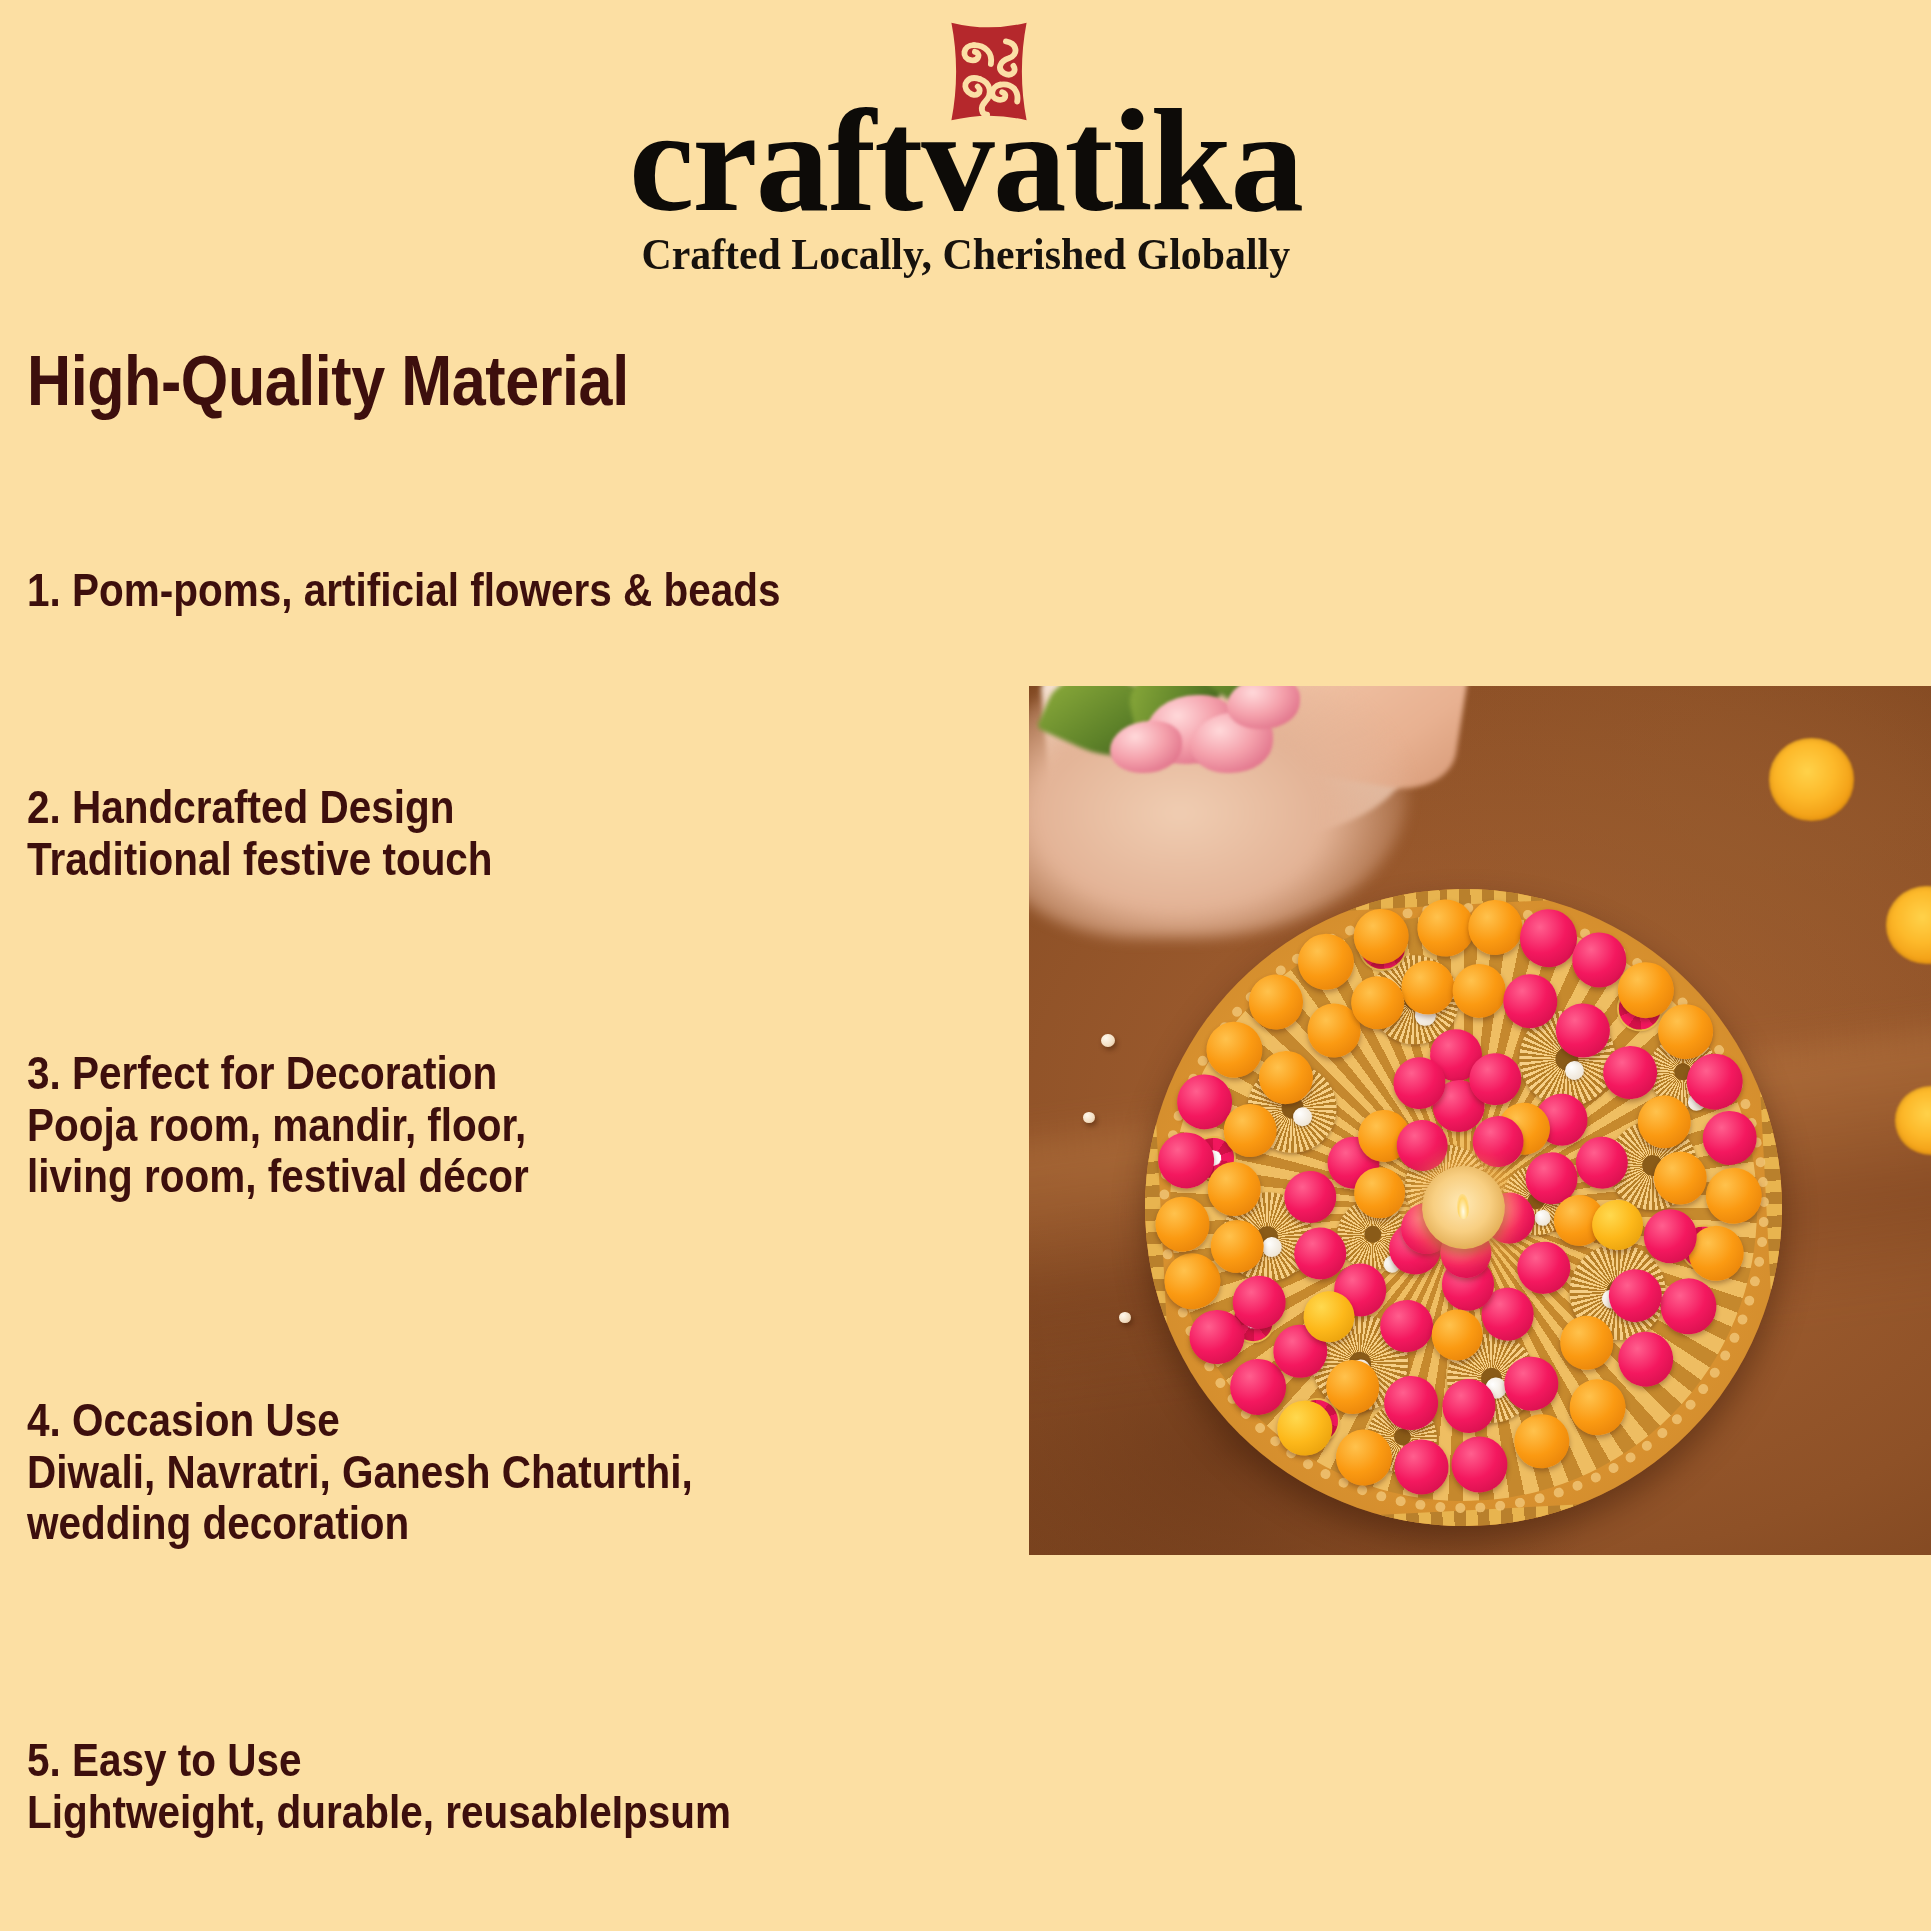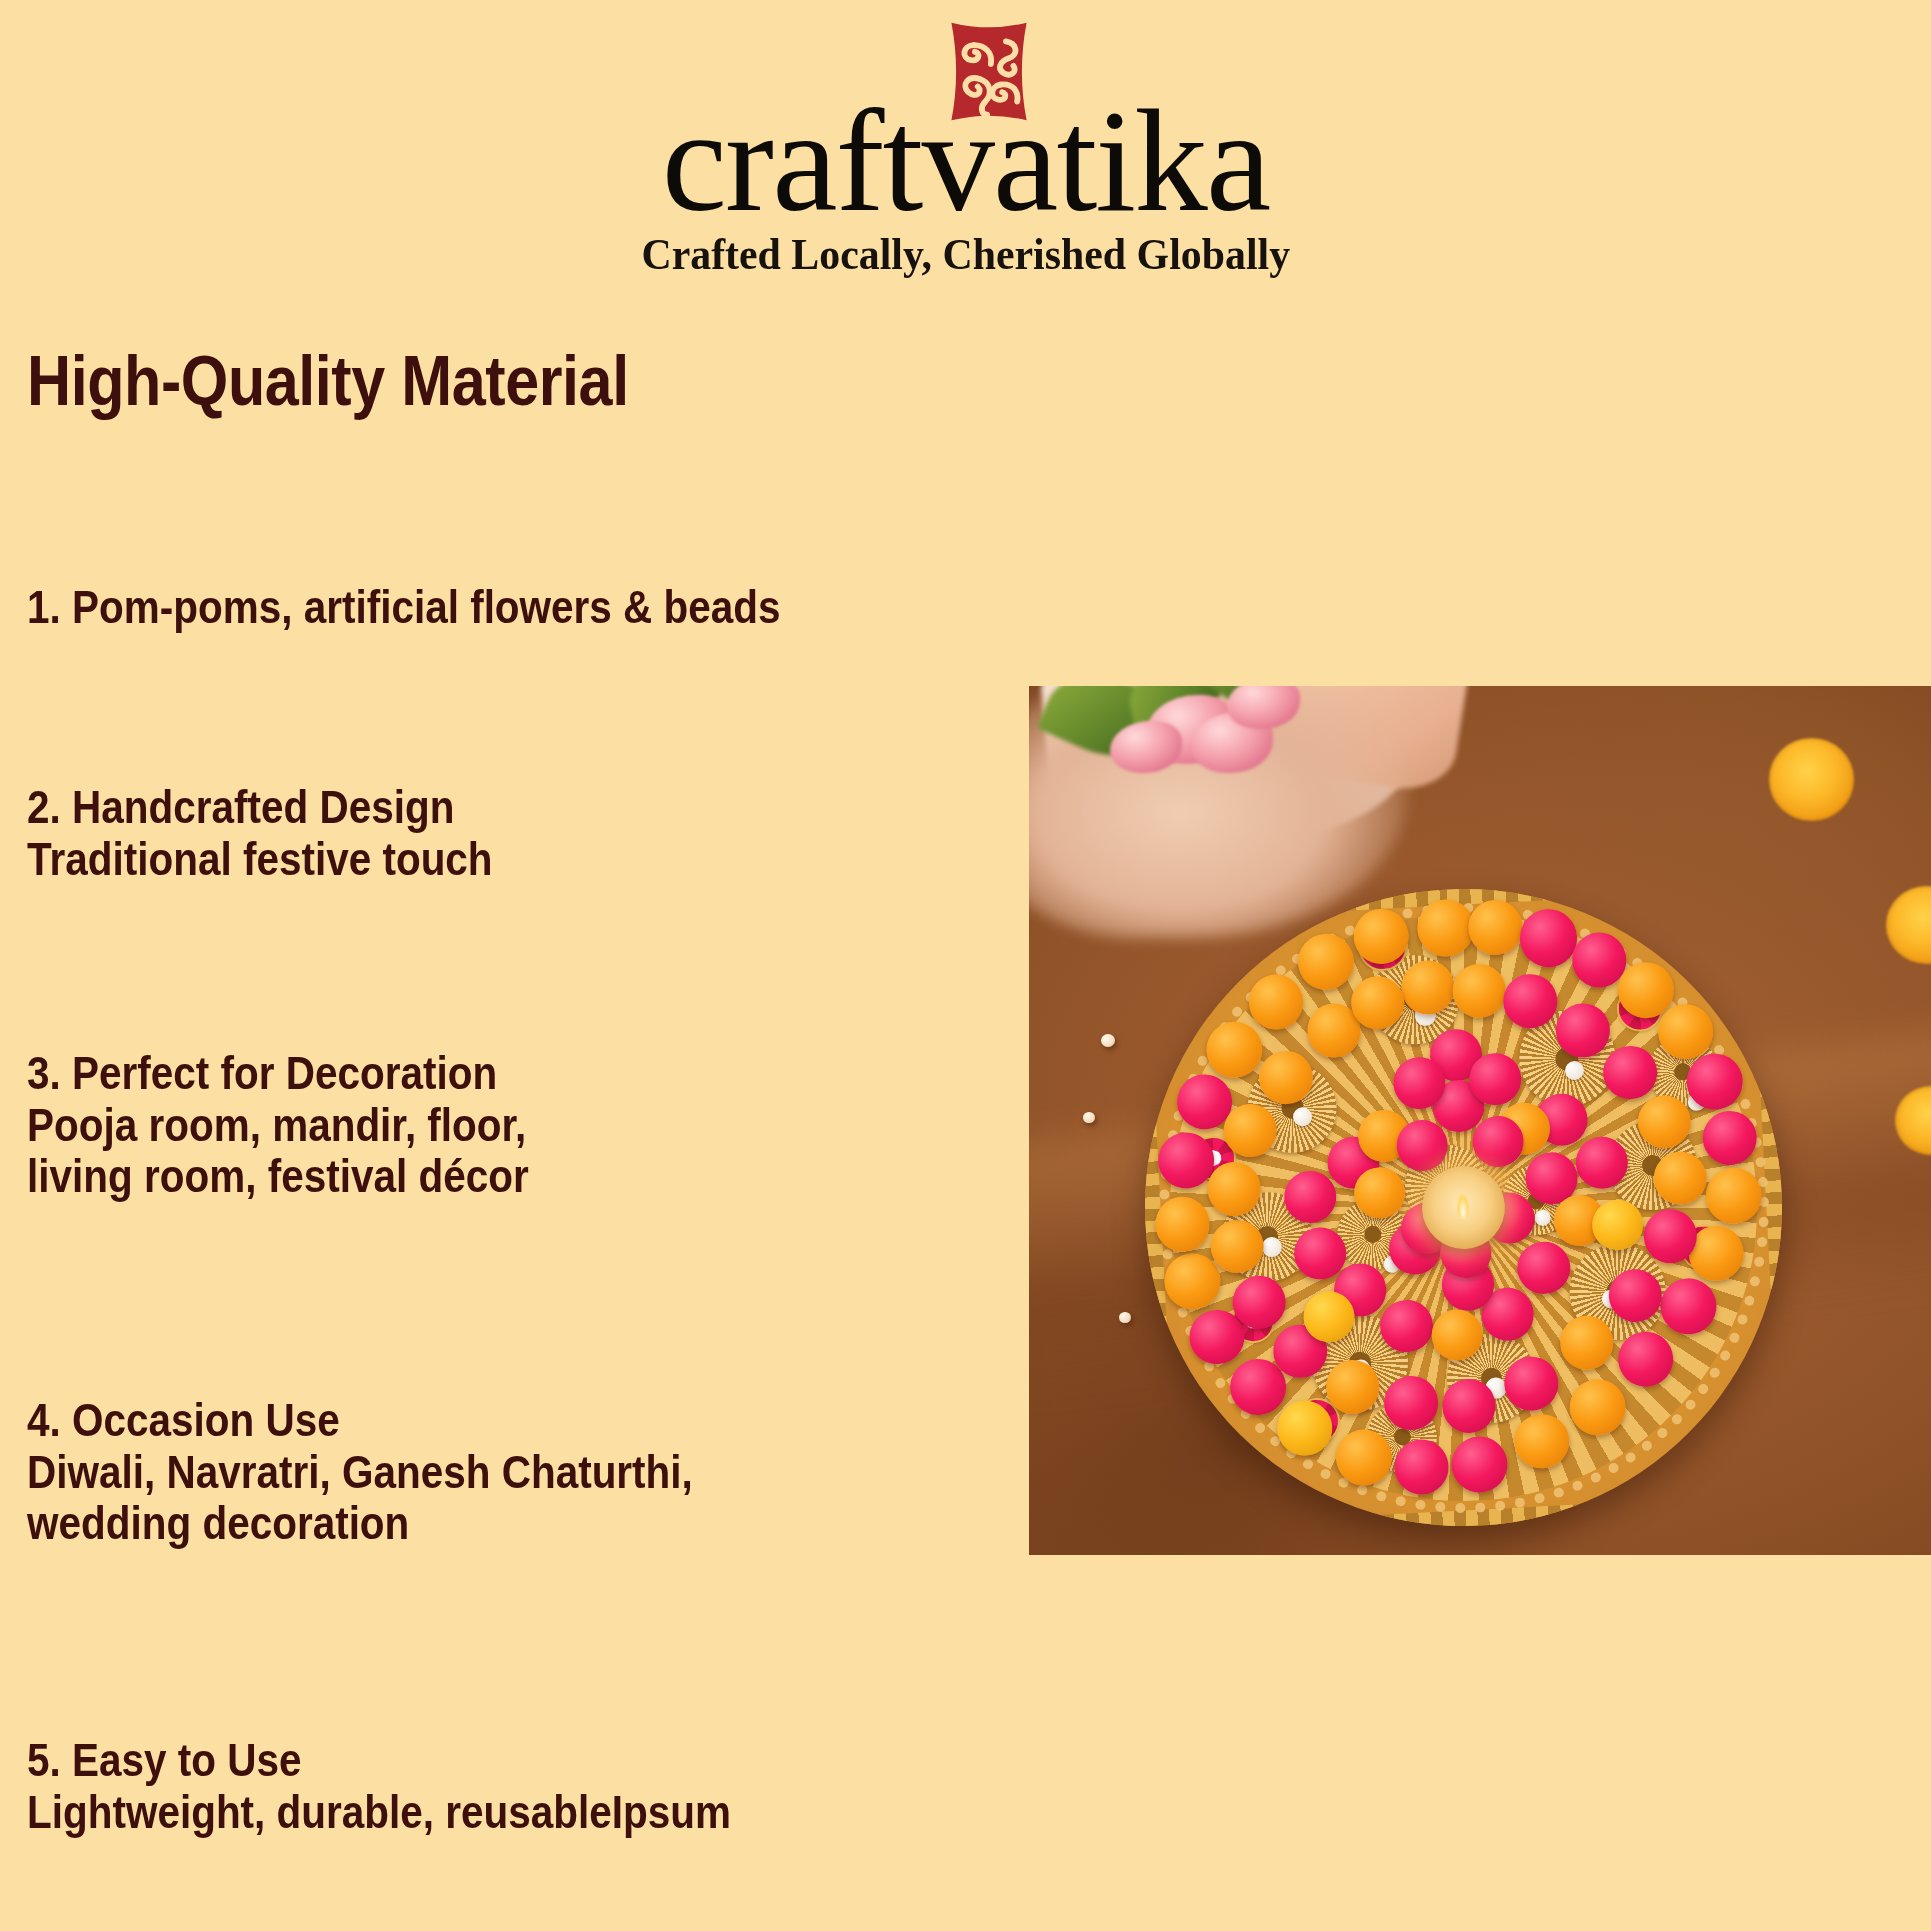--- a/index.html
+++ b/index.html
@@ -19,21 +19,21 @@
   #logo-emblem{
     width:94px;height:109px;position:relative;margin-left:46px;
   }
   #logo-wordmark{
     font-family:"Liberation Serif",serif;
     font-size:147px;
     line-height:0.82;
     color:#0d0b08;
     letter-spacing:-1.9px;
     margin-top:-25px;
-    font-weight:400;
+    font-weight:700;
     white-space:nowrap;
   }
   #logo-tagline{
     font-family:"Liberation Serif",serif;
     font-weight:700;
     font-size:45px;
     color:#17120d;
     letter-spacing:0px;
     transform:scaleX(0.93);
     margin-top:5.8px;
@@ -62,21 +62,21 @@
     font-weight:700;
     color:#3d0f0d;
     line-height:1.12;
     transform:scaleX(0.88);
     transform-origin:left center;
     white-space:nowrap;
   }
   .feature-sub{font-weight:700;}
 
   
-  #feat-1{position:absolute;top:17px;left:0;text-align:right;}
+  #feat-1{position:absolute;top:0px;left:0;text-align:right;}
   #feat-2{position:absolute;top:217px;left:0;}
   #feat-3{position:absolute;top:483px;left:0;}
   #feat-4{position:absolute;top:830px;left:0;}
   #feat-5{position:absolute;top:1170px;left:0;}
 
   
   #product-photo{
     position:absolute;left:1029px;top:686px;
     width:902px;height:869px;
     overflow:hidden;

